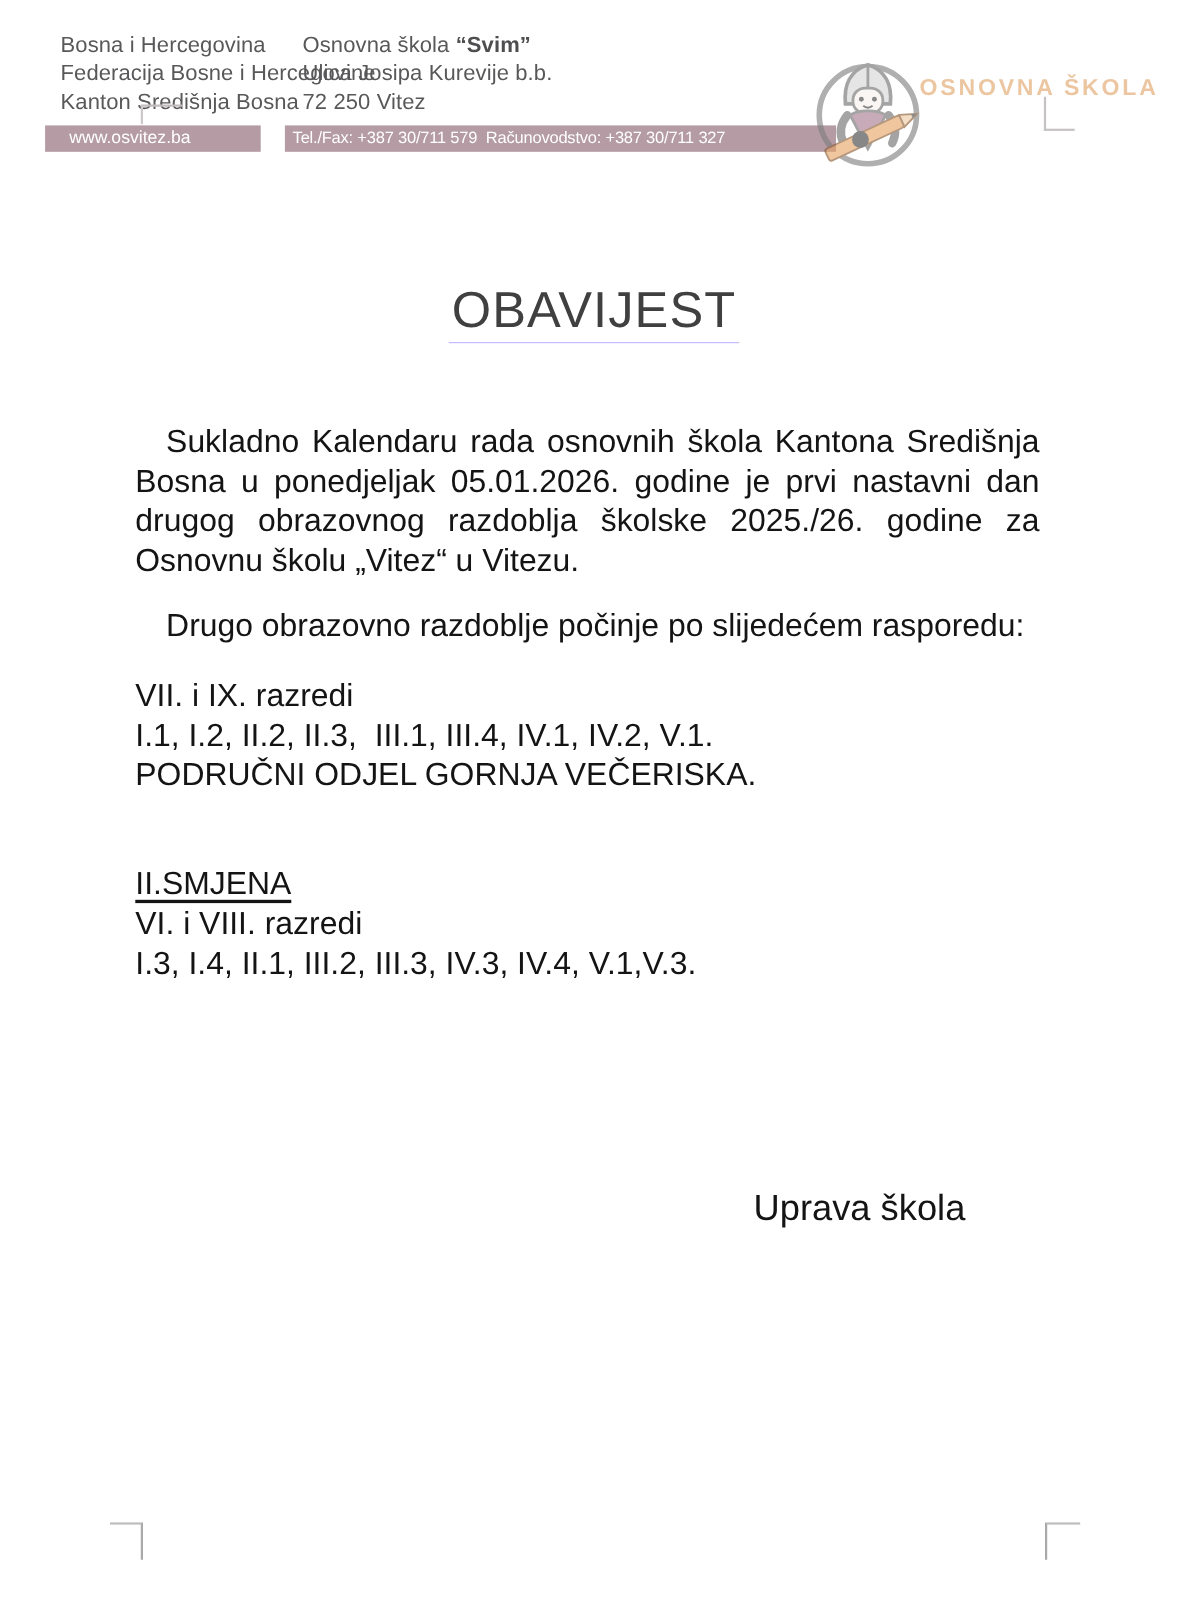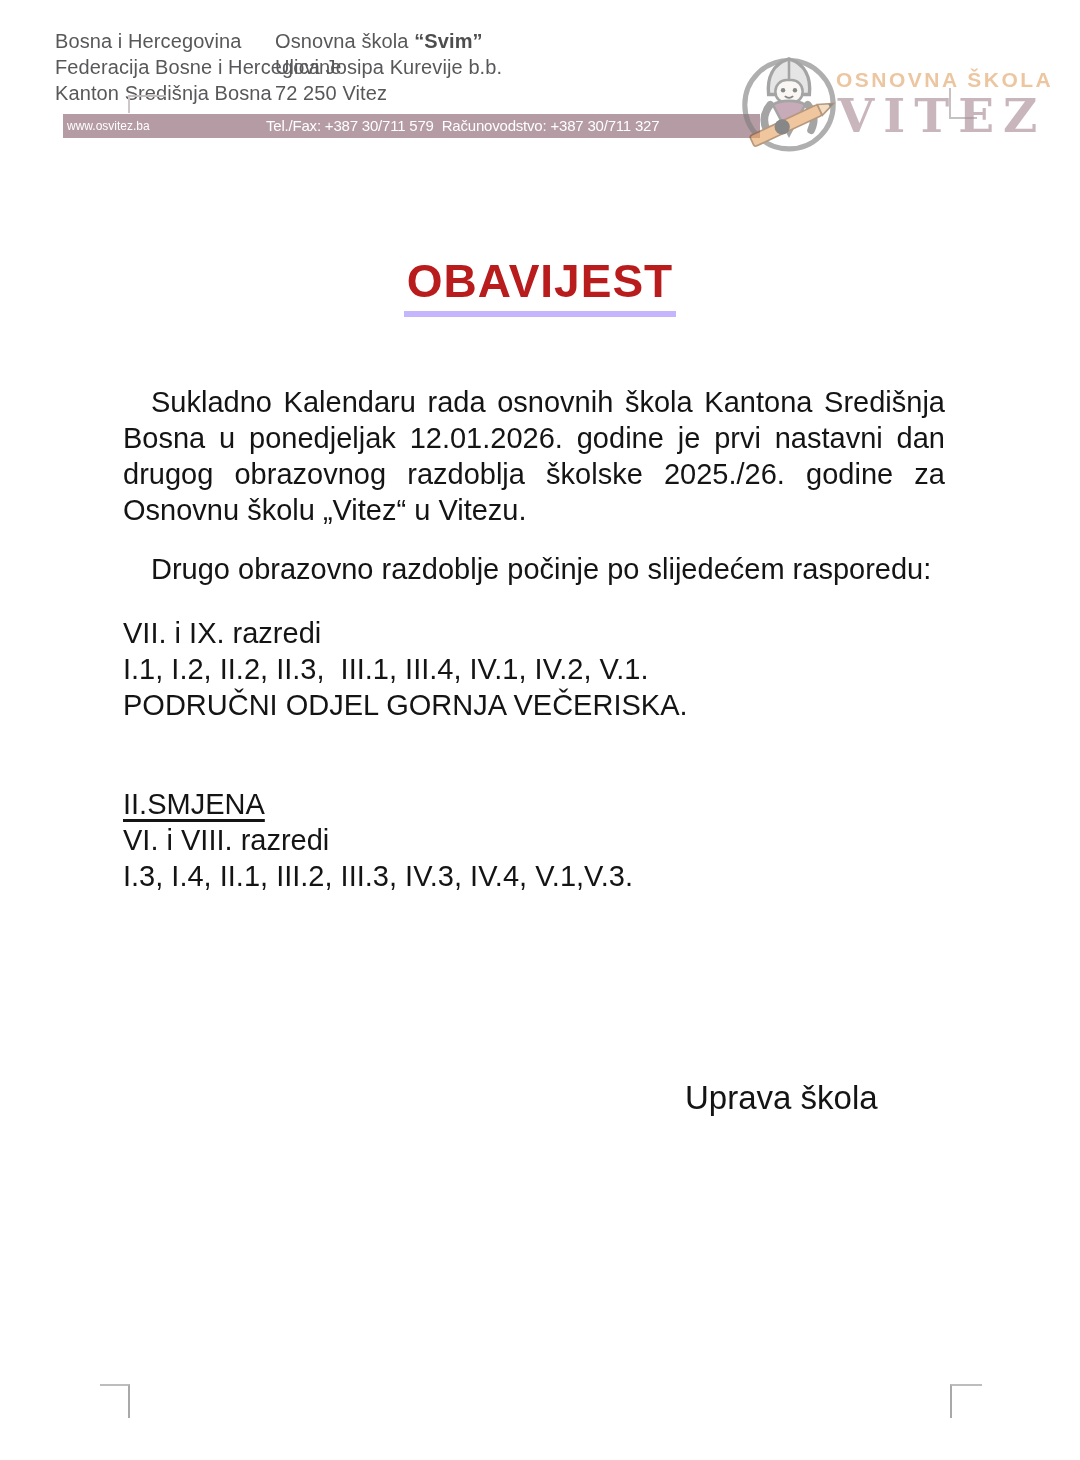--- a/index.html
+++ b/index.html
@@ -24,21 +24,21 @@
   .col-left  { left: 55px; }
   .col-mid   { left: 275px; }
   .school-bold { font-weight: 700; color: #4e4e50; }
 
   .bar {
     position: absolute; top: 114px; height: 24px;
     background: #b49ba4; color: #ffffff;
     font-size: 15px; line-height: 24px;
     white-space: pre; overflow: hidden;
   }
-  .bar-web     { left: 63px;  width: 196px; padding-left: 4px; font-size: 12px; }
+  .bar-web     { left: 41px;  width: 196px; padding-left: 22px; font-size: 16px; }
   .bar-contact { left: 259px; width: 501px; padding-left: 7px; letter-spacing: -0.2px; }
 
   
   .mark { position: absolute; }
   .mark-top-left      { left: 128px; top: 95px;   width: 38px; height: 18px; border-top: 2px solid #c2bcbe; border-left: 2px solid #cdc7c9; }
   .mark-logo          { left: 949px; top: 88px;   width: 28px; height: 31px; border-left: 2px solid #c6c2c3; border-bottom: 2px solid #c6c2c3; }
   .mark-bottom-left   { left: 100px; top: 1384px; width: 30px; height: 34px; border-top: 2px solid #bdbdbd; border-right: 2px solid #a9a9a9; }
   .mark-bottom-right  { left: 950px; top: 1384px; width: 32px; height: 34px; border-top: 2px solid #bdbdbd; border-left: 2px solid #a9a9a9; }
 
   
@@ -52,22 +52,22 @@
   .logo-bottom {
     font-family: "DejaVu Serif", serif;
     font-size: 47px; font-weight: 700; letter-spacing: 9px;
     color: #a98b96; line-height: 46px; margin-top: 1px; white-space: nowrap;
   }
 
   
   .doc-title-wrap { position: absolute; left: 0; top: 254px; width: 1080px; text-align: center; }
   .doc-title {
     display: inline-block;
-    font-size: 46px; font-weight: 700; letter-spacing: 1px;
-    color: #b91c1c; border-bottom: 6px solid #c4b5fd; padding: 0 3px 3px 3px;
+    font-size: 46px; font-weight: 400; letter-spacing: 1px;
+    color: #404040; border-bottom: 1px solid #c4b5fd; padding: 0 3px 3px 3px;
   }
 
   .text-col { position: absolute; left: 123px; width: 822px; font-size: 29px; line-height: 36px; color: #141414; }
   .justified { text-align: justify; text-indent: 28px; }
   .pre-line  { white-space: pre-wrap; }
 
   .p-intro    { top: 384px; }
   .p-schedule { top: 551px; text-indent: 28px; }
   .sec-shift1 { top: 615px; }
   .sec-shift2 { top: 786px; }
@@ -120,29 +120,28 @@
       <path d="M41 62 L60 98 L79 62 C70 56 50 56 41 62 Z" fill="#a8798d" stroke="#6e6e6e" stroke-width="3"></path>
       <g transform="rotate(-25 60 85)">
         <rect x="12" y="78" width="88" height="14" rx="3" fill="#e7a466" stroke="#8a5a30" stroke-width="2"></rect>
         <path d="M100 78 L118 85 L100 92 Z" fill="#ecc9a0" stroke="#8a5a30" stroke-width="2"></path>
         <path d="M112 82.6 L118 85 L112 87.4 Z" fill="#474747"></path>
       </g>
       <circle cx="52" cy="88" r="9" fill="#3f3f3f"></circle>
     </svg>
     <div class="logo-text">
       <div class="logo-top">OSNOVNA ŠKOLA</div>
-      <div class="logo-bottom">VITEZ</div>
     </div>
   </div>
 
   <div class="doc-title-wrap">
     <span class="doc-title">OBAVIJEST</span>
   </div>
 
-  <p class="text-col justified p-intro">Sukladno Kalendaru rada osnovnih škola Kantona Središnja Bosna  u ponedjeljak 12.01.2026. godine je prvi nastavni dan drugog obrazovnog razdoblja školske 2025./26. godine za Osnovnu školu „Vitez“  u Vitezu.</p>
+  <p class="text-col justified p-intro">Sukladno Kalendaru rada osnovnih škola Kantona Središnja Bosna  u ponedjeljak 05.01.2026. godine je prvi nastavni dan drugog obrazovnog razdoblja školske 2025./26. godine za Osnovnu školu „Vitez“  u Vitezu.</p>
 
   <p class="text-col p-schedule">Drugo obrazovno razdoblje počinje po slijedećem rasporedu:</p>
 
   <div class="text-col sec-shift1">
     <div class="pre-line">VII. i IX. razredi</div>
     <div class="pre-line">I.1, I.2, II.2, II.3,  III.1, III.4, IV.1, IV.2, V.1.</div>
     <div class="pre-line">PODRUČNI ODJEL GORNJA VEČERISKA.</div>
   </div>
 
   <div class="text-col sec-shift2">

